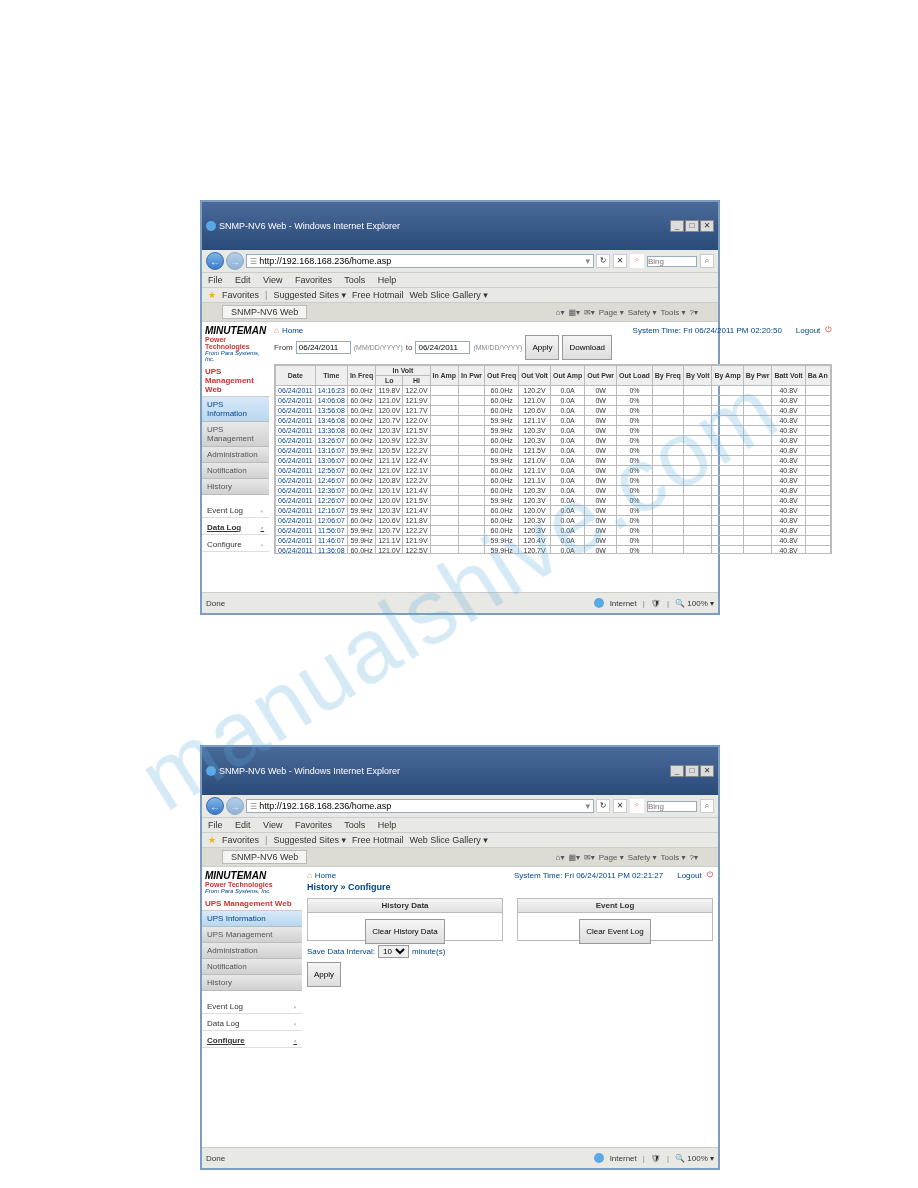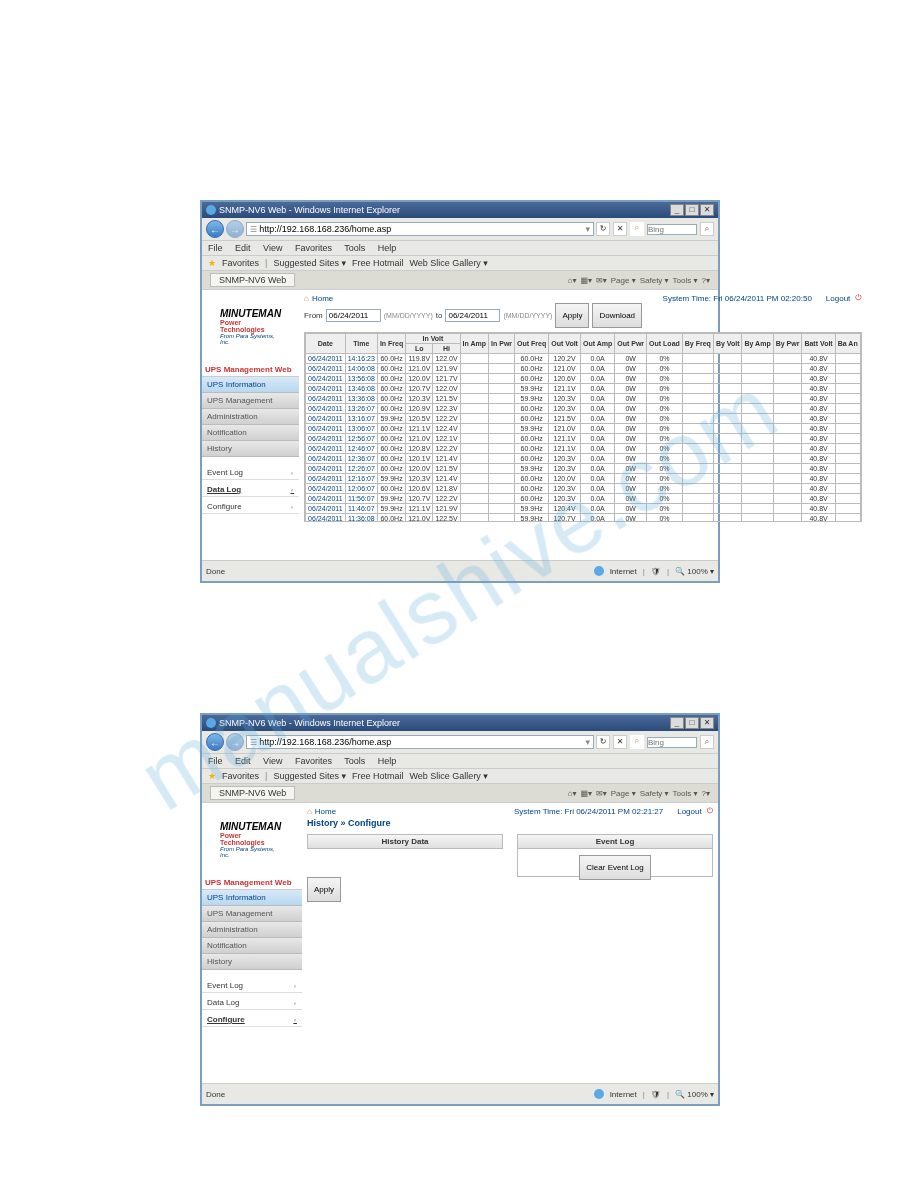--- a/index.html
+++ b/index.html
@@ -1,41 +1,41 @@
 <!DOCTYPE html>
 <html><head>
 <meta charset="utf-8">
 <style>
   * { box-sizing: border-box; margin: 0; padding: 0; }
   body { background: #fff; font-family: Tahoma, Arial, sans-serif; font-size: 9px; color: #333; }
   .page { width: 918px; margin: 0 auto; }
   .spacer-top { height: 200px; }
   .spacer-mid { height: 130px; }
   .browser-window { border: 2px solid #7b9dbf; background: #e8e8e4; position: relative; width: 520px; margin-left: 200px; }
-  .titlebar { background: linear-gradient(#4a6a9a,#2a4a7a); color: #fff; padding: 2px 4px; font-size: 9px; display: flex; align-items: center; }
+  .titlebar { background: linear-gradient(#4a6a9a,#2a4a7a); color: #fff; padding: 18px 4px; font-size: 9px; display: flex; align-items: center; }
   .titlebar .ie-icon { width: 10px; height: 10px; background: #5aa9e6; border-radius: 50%; margin-right: 3px; display:inline-block; }
   .titlebar .wincontrols { margin-left: auto; display: flex; gap: 1px; }
   .titlebar .wincontrols span { width: 14px; height: 12px; background: #dcdcdc; border: 1px solid #888; font-size: 8px; text-align: center; line-height: 10px; color:#333; }
   .navbar { background: #e8e8e4; padding: 2px 4px; display: flex; align-items: center; gap: 2px; border-bottom: 1px solid #ccc; }
   .navbtn { width: 18px; height: 18px; border-radius: 50%; background: linear-gradient(#7fb8e8,#3a7bc8); border: 1px solid #3a6aa8; display:inline-flex; align-items:center; justify-content:center; color:#fff; font-size:10px; }
   .urlbar { flex: 1; display:flex; align-items:center; background:#fff; border:1px solid #9ab; padding:1px 3px; }
   .urlbar .lock { color:#888; margin-right:2px; font-size:8px; }
   .url-input { flex:1; border:none; font-size:9px; }
   .tool-icons { display:flex; gap:3px; align-items:center; }
   .tool-icons span { width:14px; height:14px; border:1px solid #ccc; background:#fff; font-size:8px; text-align:center; line-height:12px; }
   .menubar { background:#e8e8e4; padding:2px 6px; font-size:9px; border-bottom:1px solid #ccc; }
   .menubar span { margin-right:10px; }
   .favbar { background:#e8e8e4; padding:2px 6px; font-size:9px; border-bottom:1px solid #ccc; display:flex; align-items:center; gap:6px; }
   .favbar .star { color:#f5b301; }
-  .tabbar { background:#dcdcd4; padding:2px 8px; font-size:9px; border-bottom:1px solid #ccc; display:flex; align-items:center; }
+  .tabbar { background:#dcdcd4; padding:2px 20px; font-size:9px; border-bottom:1px solid #ccc; display:flex; align-items:center; }
   .tab { background:#f5f5ef; border:1px solid #bbb; padding:1px 8px; }
   .page-tools { margin-left:auto; font-size:8px; color:#555; display:flex; gap:4px; align-items:center; }
   .content { background:#fff; display:flex; min-height:270px; }
   .sidebar { width:100px; background:#fff; font-size:8px; }
-  .logo { padding:18px; text-align:left; }
+  .logo { padding:3px; text-align:left; }
   .logo .mm { font-weight:bold; font-size:10px; color:#000; font-style:italic; }
   .logo .pt { color:#c33; font-size:7px; font-weight:bold; }
   .logo .from { color:#048; font-size:6px; font-style:italic; }
   .mgmt { color:#c33; font-weight:bold; font-size:8px; padding:2px 3px; border-bottom:1px solid #ccc; }
   .navitem { padding:3px 5px; background:linear-gradient(#e8e8e8,#d0d0d0); border-bottom:1px solid #bbb; color:#555; font-size:8px; }
   .navitem.active { background:linear-gradient(#d8e8f8,#b8d8f0); color:#048; }
   .subnav { padding:5px 5px 2px; color:#333; border-bottom:1px solid #ddd; display:flex; justify-content:space-between; align-items:center; font-size:8px; }
   .subnav.active { font-weight:bold; text-decoration:underline; }
   .subnav .chev { color:#aaa; font-size:6px; }
   .main { flex:1; padding:3px 5px; font-size:8px; }
@@ -649,27 +649,35 @@
           <span class="home-link">Home</span>
           <span class="systime">System Time: Fri 06/24/2011 PM 02:21:27</span>
           <span style="width:8px"></span>
           <span class="logout">Logout</span>
           <span style="color:#c33;margin-left:2px">⏻</span>
         </div>
         <div class="bc">History » Configure</div>
         <div class="panels">
           <div class="panel">
             <div class="panel-head">History Data</div>
+            <div class="panel-body">
+              <button class="btn">Clear History Data</button>
+            </div>
           </div>
           <div class="panel">
             <div class="panel-head">Event Log</div>
             <div class="panel-body">
               <button class="btn">Clear Event Log</button>
             </div>
           </div>
+        </div>
+        <div class="save-row">
+          <span>Save Data Interval:</span>
+          <select><option>10</option></select>
+          <span>minute(s)</span>
         </div>
         <button class="btn">Apply</button>
       </div>
     </div>
     <div class="statusbar">
       <span>Done</span>
       <div class="zone">
         <span class="globe"></span>
         <span>Internet</span>
         <span style="color:#888">|</span>

